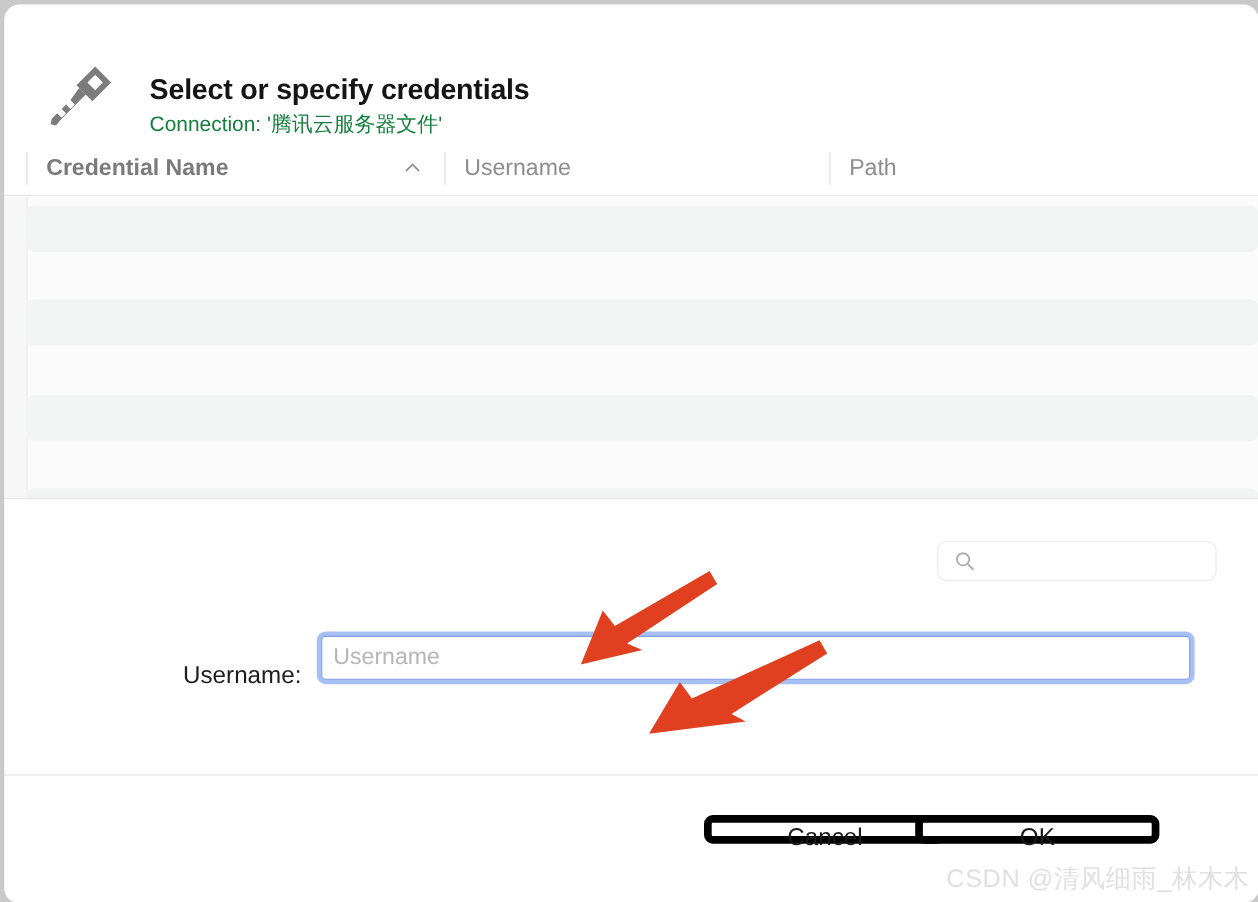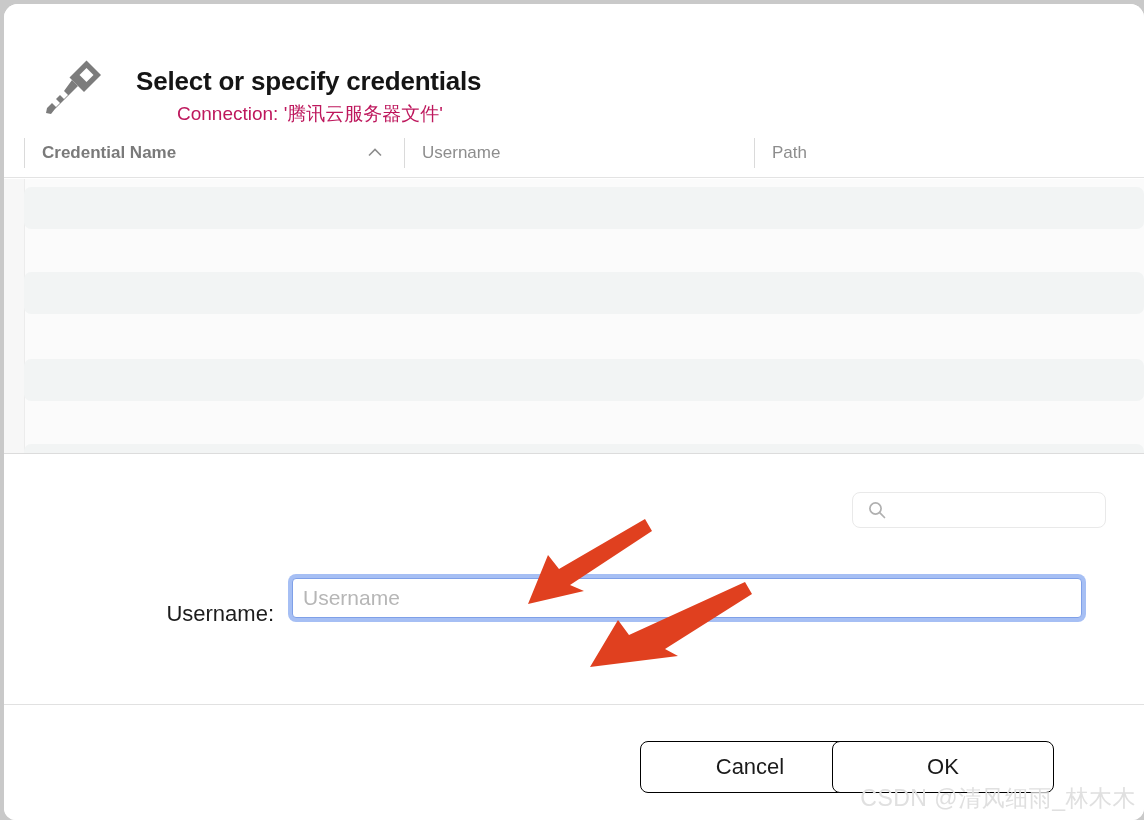--- a/index.html
+++ b/index.html
@@ -55,44 +55,43 @@
   }
   #dialog-title {
     font-size: 26px;
     font-weight: bold;
     color: #151515;
     letter-spacing: -0.2px;
     line-height: 34px;
   }
   #dialog-subtitle {
     font-size: 19px;
-    color: #be185d;
+    color: #15803d;
     line-height: 28px;
     margin-top: 2px;
-    margin-left: 41px;
   }
 
   
   #table-header {
     position: absolute;
     left: 0;
     top: 124px;
     width: 100%;
     height: 50px;
     background: #ffffff;
     border-bottom: 1px solid #e3e3e3;
     display: flex;
     align-items: center;
   }
   .col-head {
     position: relative;
     height: 30px;
     display: flex;
     align-items: center;
-    font-size: 17px;
+    font-size: 21px;
     color: #8d8d8d;
     padding-left: 18px;
   }
   .col-head::before {
     content: "";
     position: absolute;
     left: 0;
     top: 0;
     bottom: 0;
     width: 1px;
@@ -270,22 +269,22 @@
     left: 0;
     top: 700px;
     width: 100%;
     height: 116px;
     background: #ffffff;
     border-top: 1px solid #e1e1e1;
   }
   .dialog-button {
     position: absolute;
     top: 36px;
-    height: 52px;
-    border: 1px solid #000000;
+    height: 26px;
+    border: 7px solid #000000;
     border-radius: 8px;
     background: #ffffff;
     font-family: "Liberation Sans", sans-serif;
     font-size: 22px;
     color: #1a1a1a;
     cursor: pointer;
   }
   #cancel-button { left: 636px; width: 220px; }
   #ok-button     { left: 828px; width: 222px; }
 

